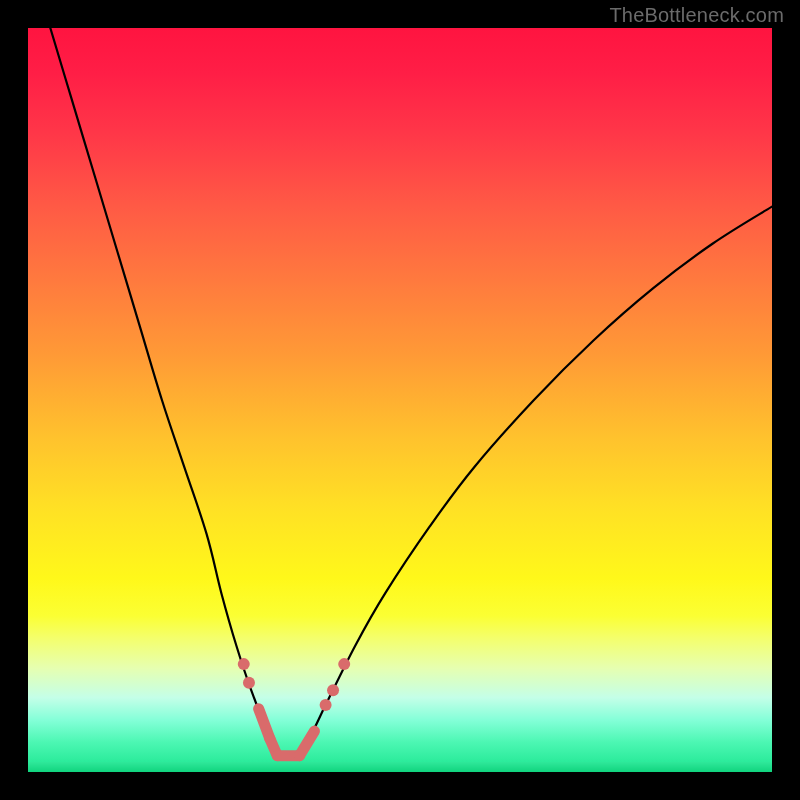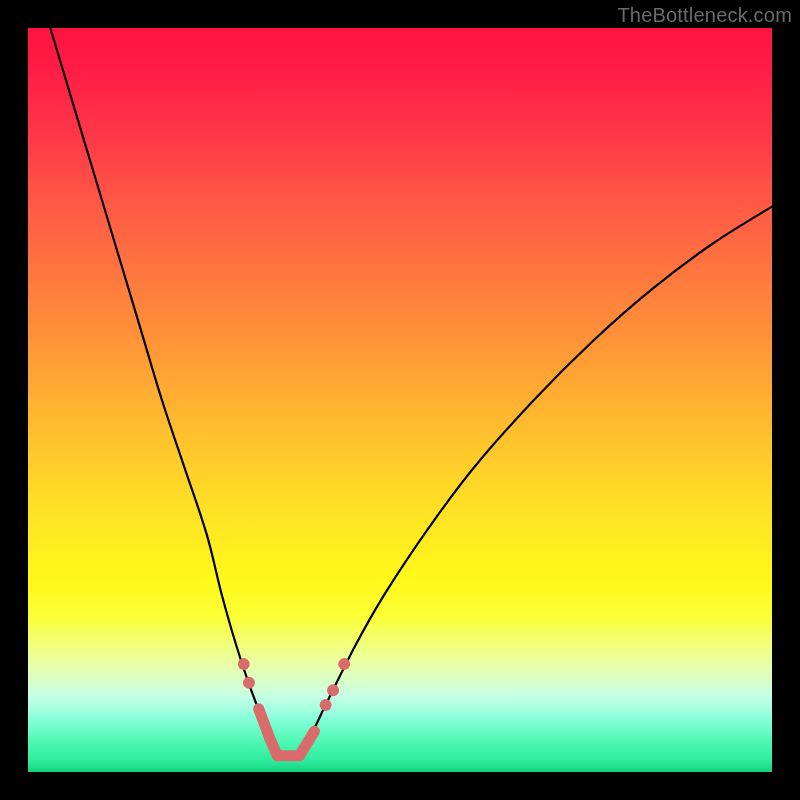--- a/index.html
+++ b/index.html
@@ -62,21 +62,21 @@
   }
   .curve-svg {
     position: absolute;
     inset: 0;
     width: 744px;
     height: 744px;
   }
   .watermark {
     position: absolute;
     top: 4px;
-    right: 8px;
+    right: 16px;
     color: #6b6b6b;
     font-size: 20px;
     font-weight: 500;
     letter-spacing: 0.2px;
     user-select: none;
   }
 </style>
 </head>
 <body>
 

